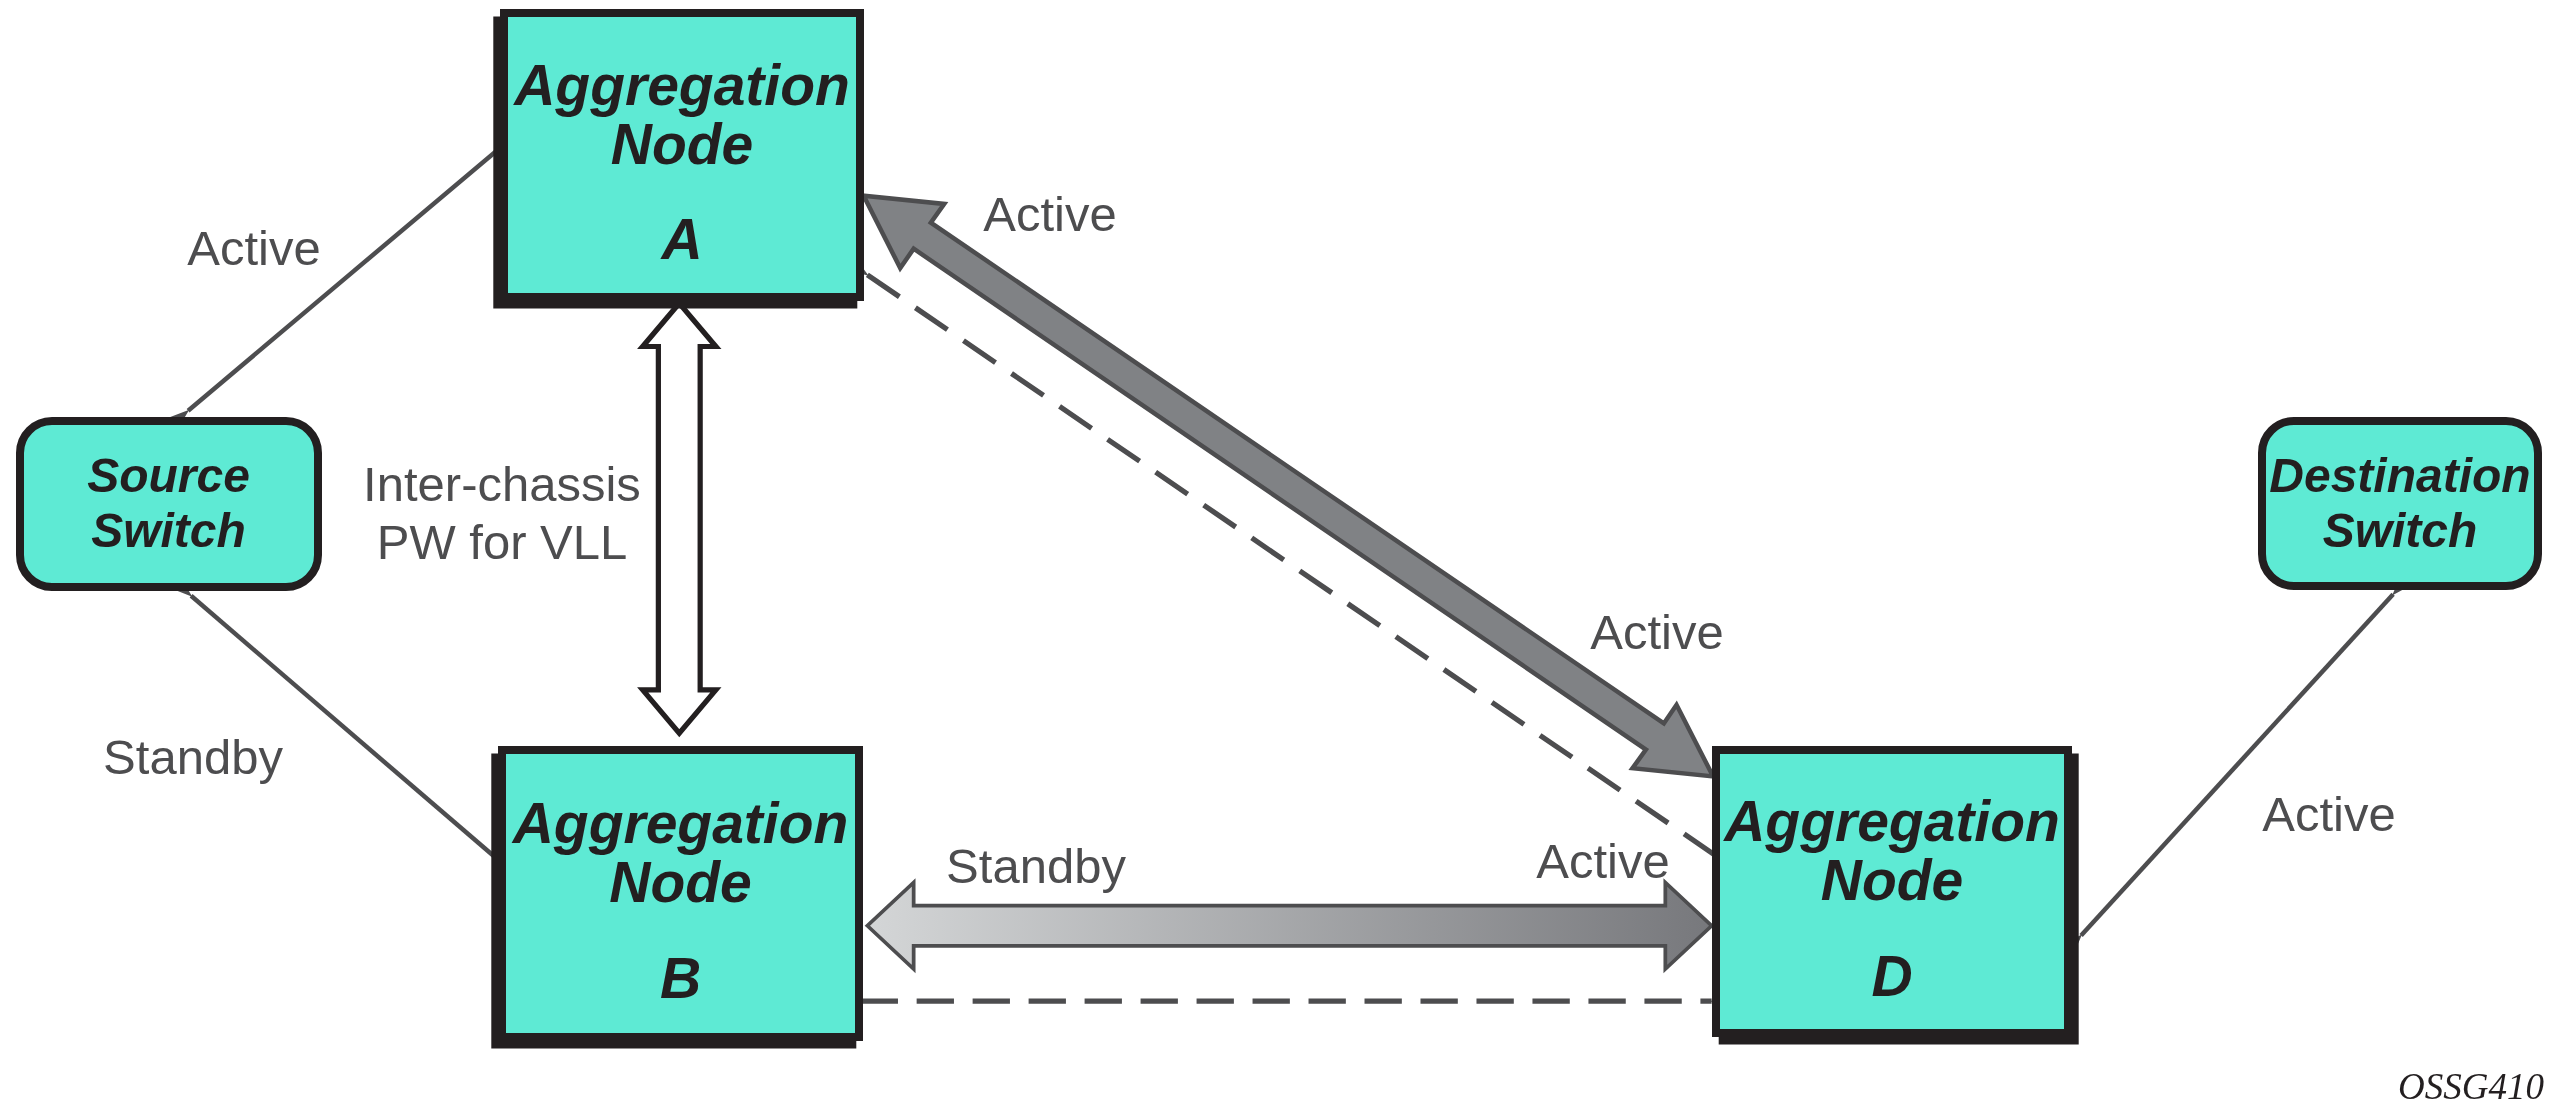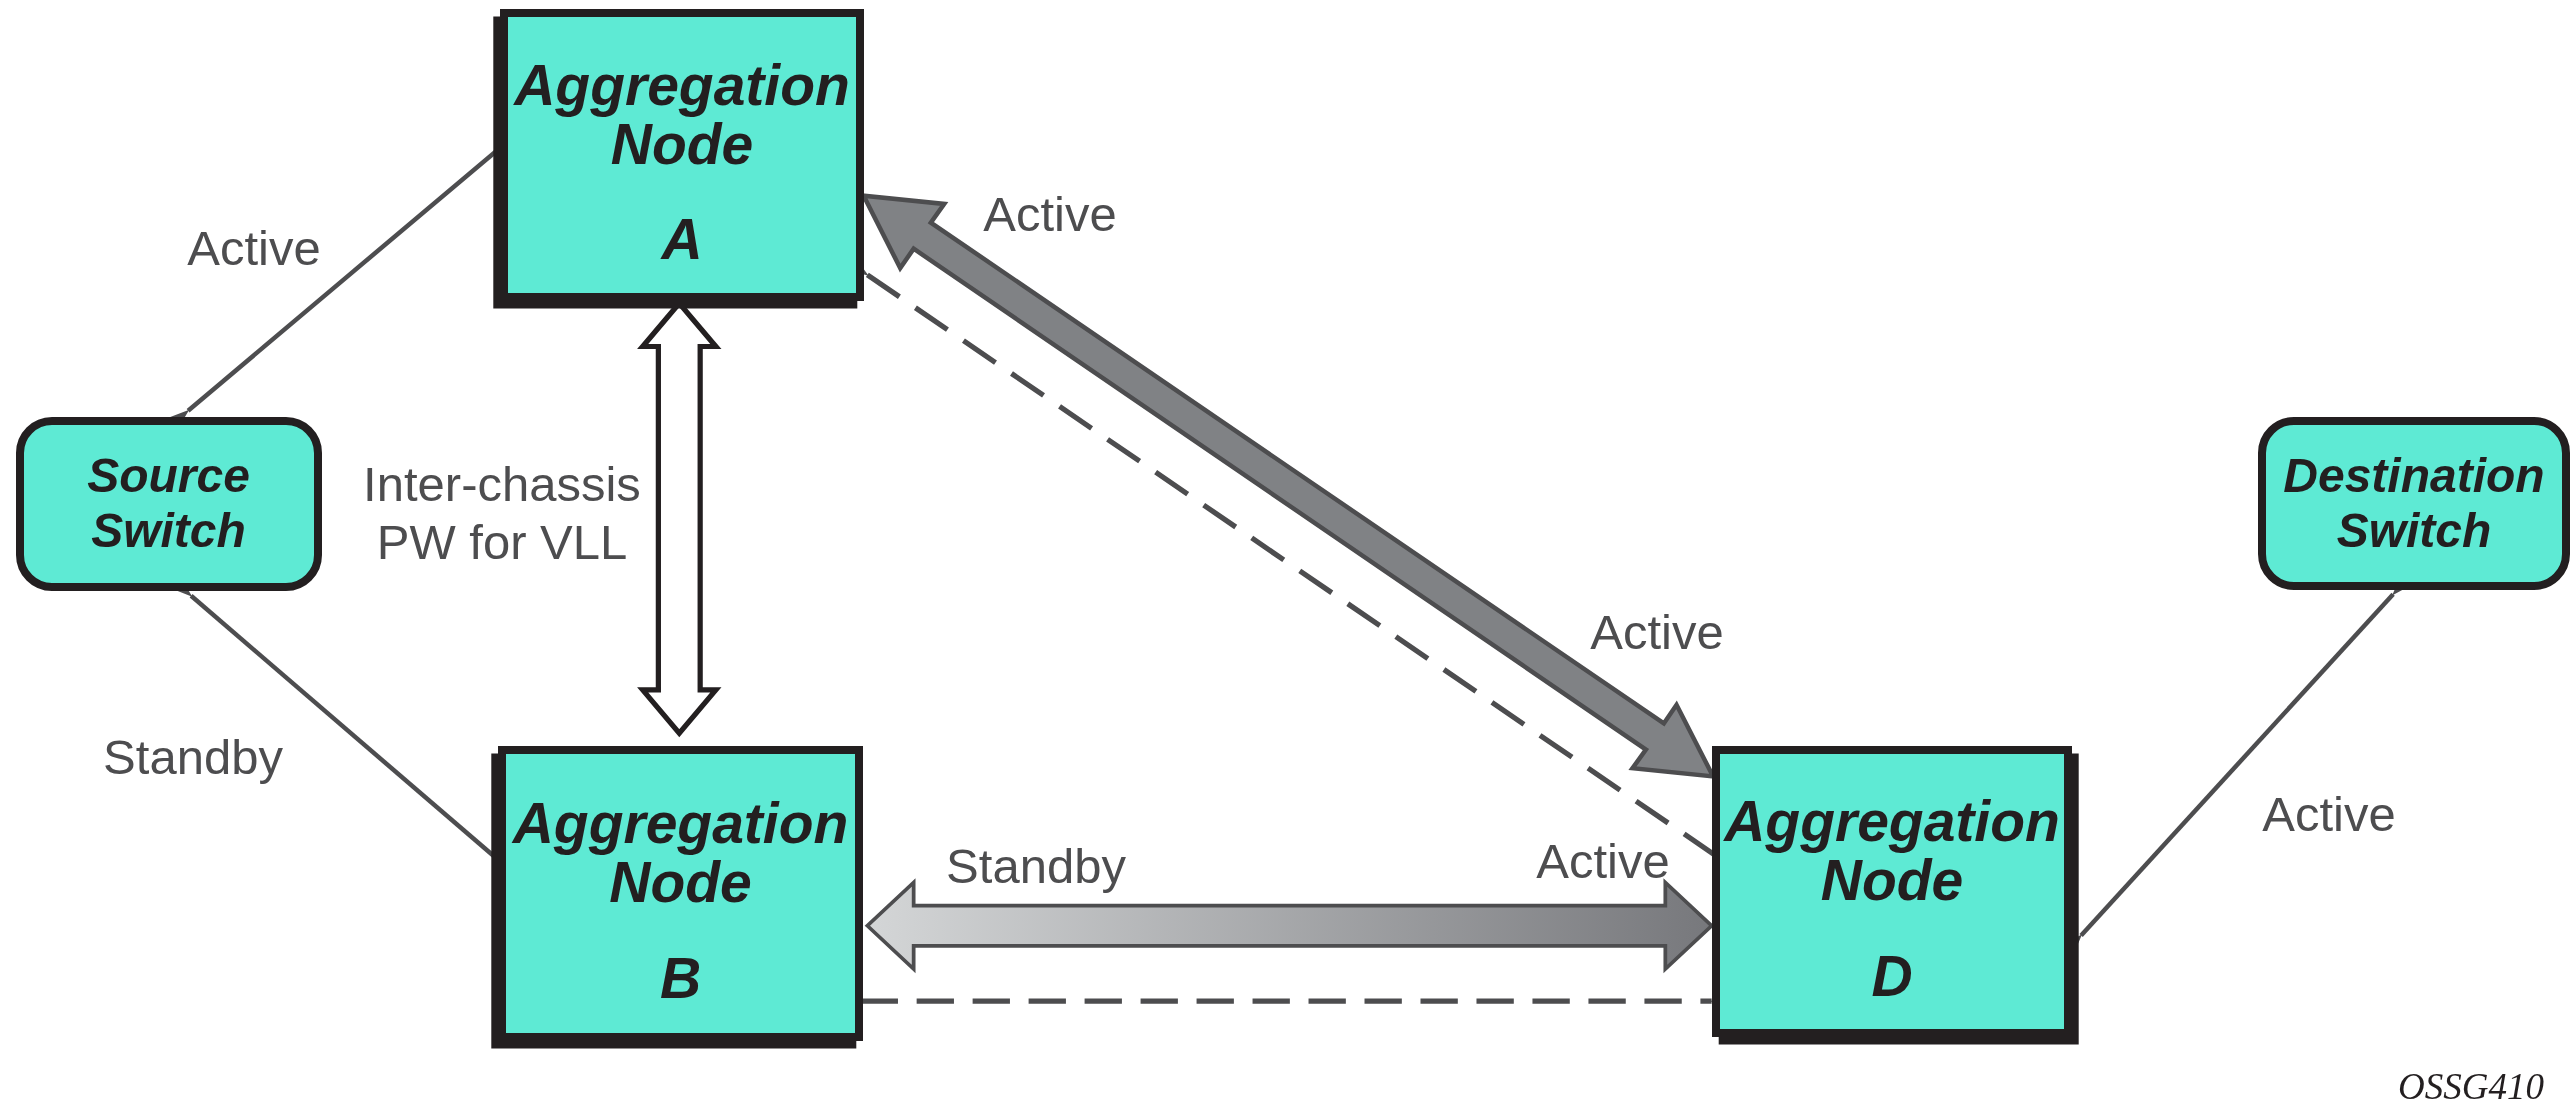--- a/index.html
+++ b/index.html
@@ -43,21 +43,21 @@
   .switch-box {
     border-radius: 36px;
     font-size: 48px;
     font-weight: bold;
     line-height: 1.14;
   }
   #node-a { left: 500px;  top: 9px;   width: 364px; height: 292px; }
   #node-b { left: 498px;  top: 746px; width: 365px; height: 295px; }
   #node-d { left: 1712px; top: 746px; width: 360px; height: 291px; }
   #switch-source      { left: 7.5px;   top: 417px; width: 306px; height: 174px; margin-left: 8px; }
-  #switch-destination { left: 2258px; top: 417px; width: 312px; height: 173px; }
+  #switch-destination { left: 2258px; top: 417px; width: 284px; height: 173px; }
   .edge-label {
     position: absolute;
     transform: translate(-50%, -50%);
     font-size: 49px;
     color: #4d4d4f;
     white-space: nowrap;
     z-index: 3;
     text-align: center;
     line-height: 1.18;
   }

